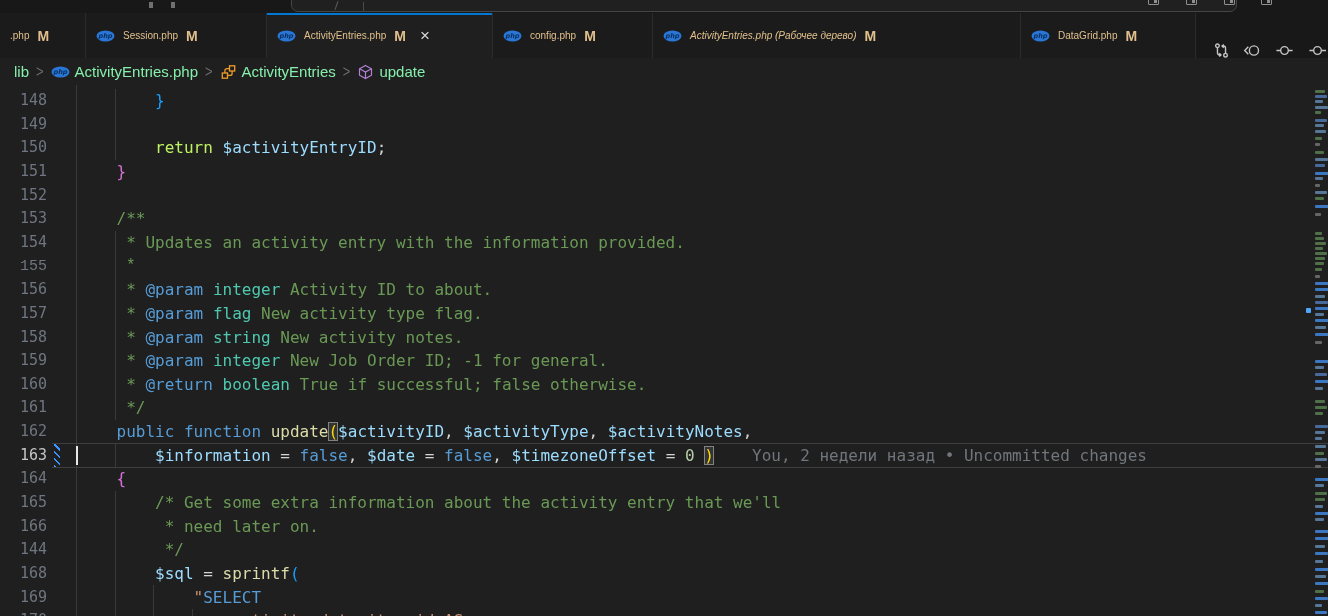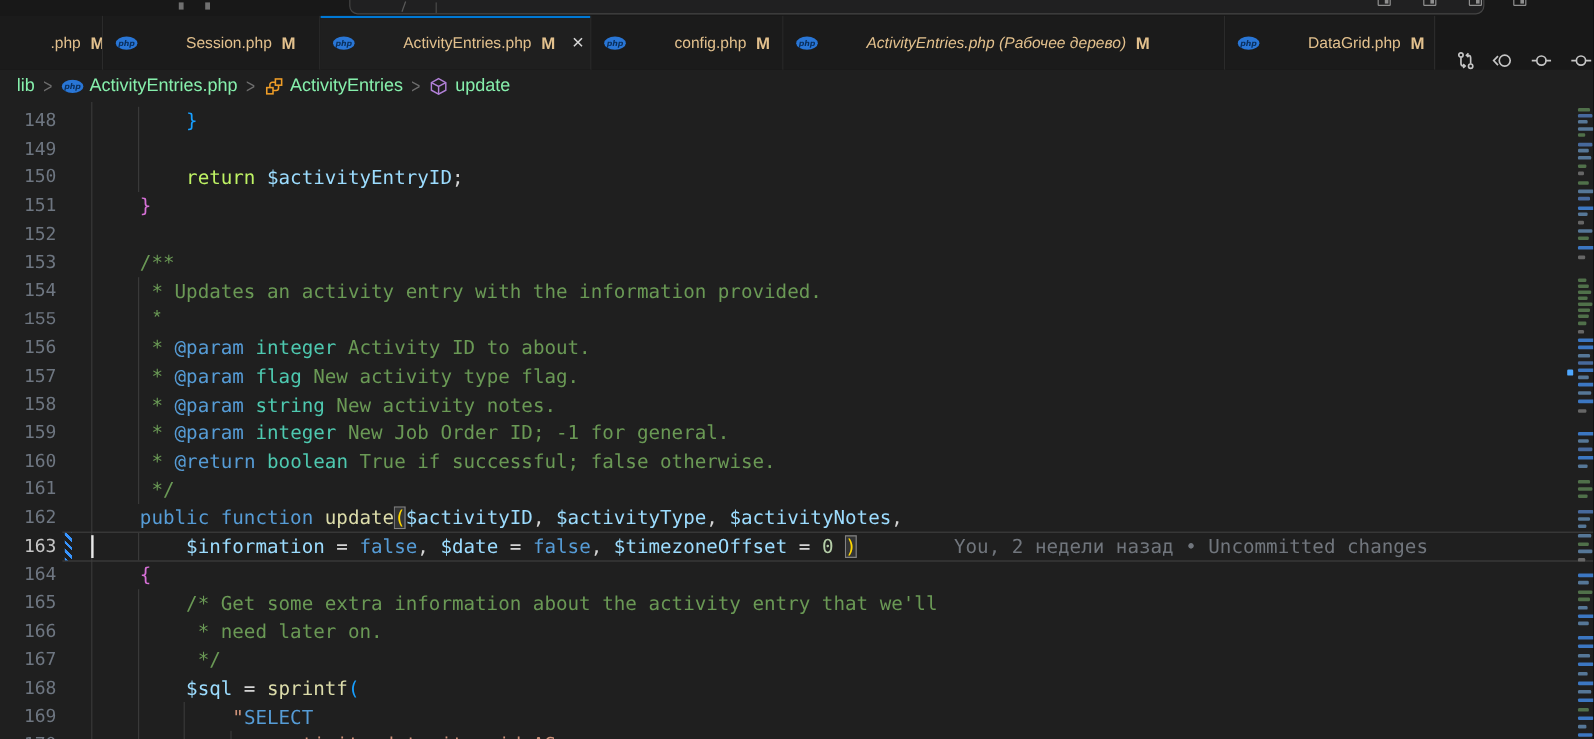--- a/index.html
+++ b/index.html
@@ -16,21 +16,21 @@
   .cmd-slash { position:absolute; left:336px; top:1px; width:1px; height:9px; background:#5a5a5a; transform:rotate(20deg); }
   .tb-dot { position:absolute; top:2px; width:4px; height:6px; background:#707070; }
   .tb-sq { position:absolute; top:-4px; width:11px; height:9px; border:1px solid #8f8f8f; border-radius:1px; }
   .tb-sq i { position:absolute; right:1px; top:1px; bottom:1px; width:3px; background:#8f8f8f; display:block; }
   
   .tabbar { position:absolute; left:0; top:13px; width:1328px; height:45px; background:#181818; z-index:4; }
   .tab { position:absolute; top:0; height:45px; background:#1b1b1b; border-right:1px solid #2b2b2b;
     display:flex; align-items:center; gap:8px; padding:0 10px; overflow:hidden; cursor:pointer; }
   .tab.active { background:#1f1f1f; }
   .tab.active::before { content:""; position:absolute; left:0; top:0; right:0; height:2px; background:#0078d4; }
-  .tab-label { color:#e2c08d; font-size:13px; white-space:nowrap;margin-left:32px; }
+  .tab-label { color:#e2c08d; font-size:10px; white-space:nowrap; }
   .tab.italic .tab-label { font-style:italic; }
   .tab-m { color:#e2c08d; font-size:14px; font-weight:bold; }
   .tab-close { color:#d8d8d8; font-size:17px; line-height:17px; margin-left:6px; cursor:pointer; }
   .tab-actions { position:absolute; right:0; top:0; height:45px; width:132px; display:block; }
   .tact { position:absolute; top:29px; width:17px; height:17px; cursor:pointer; }
   .tact svg { stroke:#c5c5c5; fill:none; stroke-width:1.3; }
   
   .breadcrumb { position:absolute; left:0; top:58px; width:1328px; height:27px; background:#1f1f1f;
     display:flex; align-items:center; padding-left:14px; z-index:3; }
   .bc-item { display:flex; align-items:center; gap:5px; color:#86efac; font-size:15px; cursor:pointer; }
@@ -44,21 +44,21 @@
     background:repeating-linear-gradient(45deg,#3794ff 0 2px,transparent 2px 5px); }
   .caret { position:absolute; left:76px; width:2px; height:19px; background:#e8e8e8; }
   .code-line { position:absolute; left:0; width:100%; height:24px; line-height:23.65px; }
   .ln { position:absolute; left:0; width:47px; text-align:right; color:#6e7681; font-size:15px; }
   .ln.cur { color:#c6c6c6; }
   .ct { position:absolute; left:78px; white-space:pre; font-size:16px; color:#d4d4d4; }
   .tk-cm{color:#6a9955} .tk-kw{color:#569cd6} .tk-ctl{color:#bef264} .tk-typ{color:#4ec9b0}
   .tk-var{color:#9cdcfe} .tk-fn{color:#dcdcaa} .tk-num{color:#b5cea8} .tk-str{color:#ce9178}
   .tk-bG{color:#ffd700} .tk-bP{color:#d670d6} .tk-bB{color:#179fff}
   .match { box-shadow:inset 0 0 0 1px #828282; background:rgba(90,93,94,.35); }
-  .blame { position:absolute; left:752px; color:#71767d; font-size:16px; line-height:23.65px; white-space:pre;margin-left:43px; }
+  .blame { position:absolute; left:752px; color:#71767d; font-size:16px; line-height:23.65px; white-space:pre; }
   
   .minimap { position:absolute; left:1313px; top:0; width:15px; height:531px; cursor:pointer; }
   .mm-bar { position:absolute; left:2px; height:2.5px; border-radius:1px; }
   .mm-c{background:#50704a} .mm-k{background:#47699c} .mm-v{background:#567797}
   .mm-b{background:#3c77c2} .mm-w{background:#666666}
   .mm-dot { position:absolute; left:-7px; width:5px; height:5px; background:#4fa8ff; border-radius:1px; }
 </style>
 </head>
 <body>
 
@@ -293,21 +293,21 @@
         </div>
         <div class="code-line" style="top: 406.05px;">
           <span class="ln">165</span>
           <span class="ct"><span class="tk-cm">        /* Get some extra information about the activity entry that we'll</span></span>
         </div>
         <div class="code-line" style="top: 429.7px;">
           <span class="ln">166</span>
           <span class="ct"><span class="tk-cm">         * need later on.</span></span>
         </div>
         <div class="code-line" style="top: 453.35px;">
-          <span class="ln">167</span>
+          <span class="ln">144</span>
           <span class="ct"><span class="tk-cm">         */</span></span>
         </div>
         <div class="code-line" style="top: 477px;">
           <span class="ln">168</span>
           <span class="ct"><span>        </span><span class="tk-var">$sql</span><span> = </span><span class="tk-fn">sprintf</span><span class="tk-bB">(</span></span>
         </div>
         <div class="code-line" style="top: 500.65px;">
           <span class="ln">169</span>
           <span class="ct"><span>            </span><span class="tk-str">"</span><span class="tk-kw">SELECT</span></span>
         </div>

